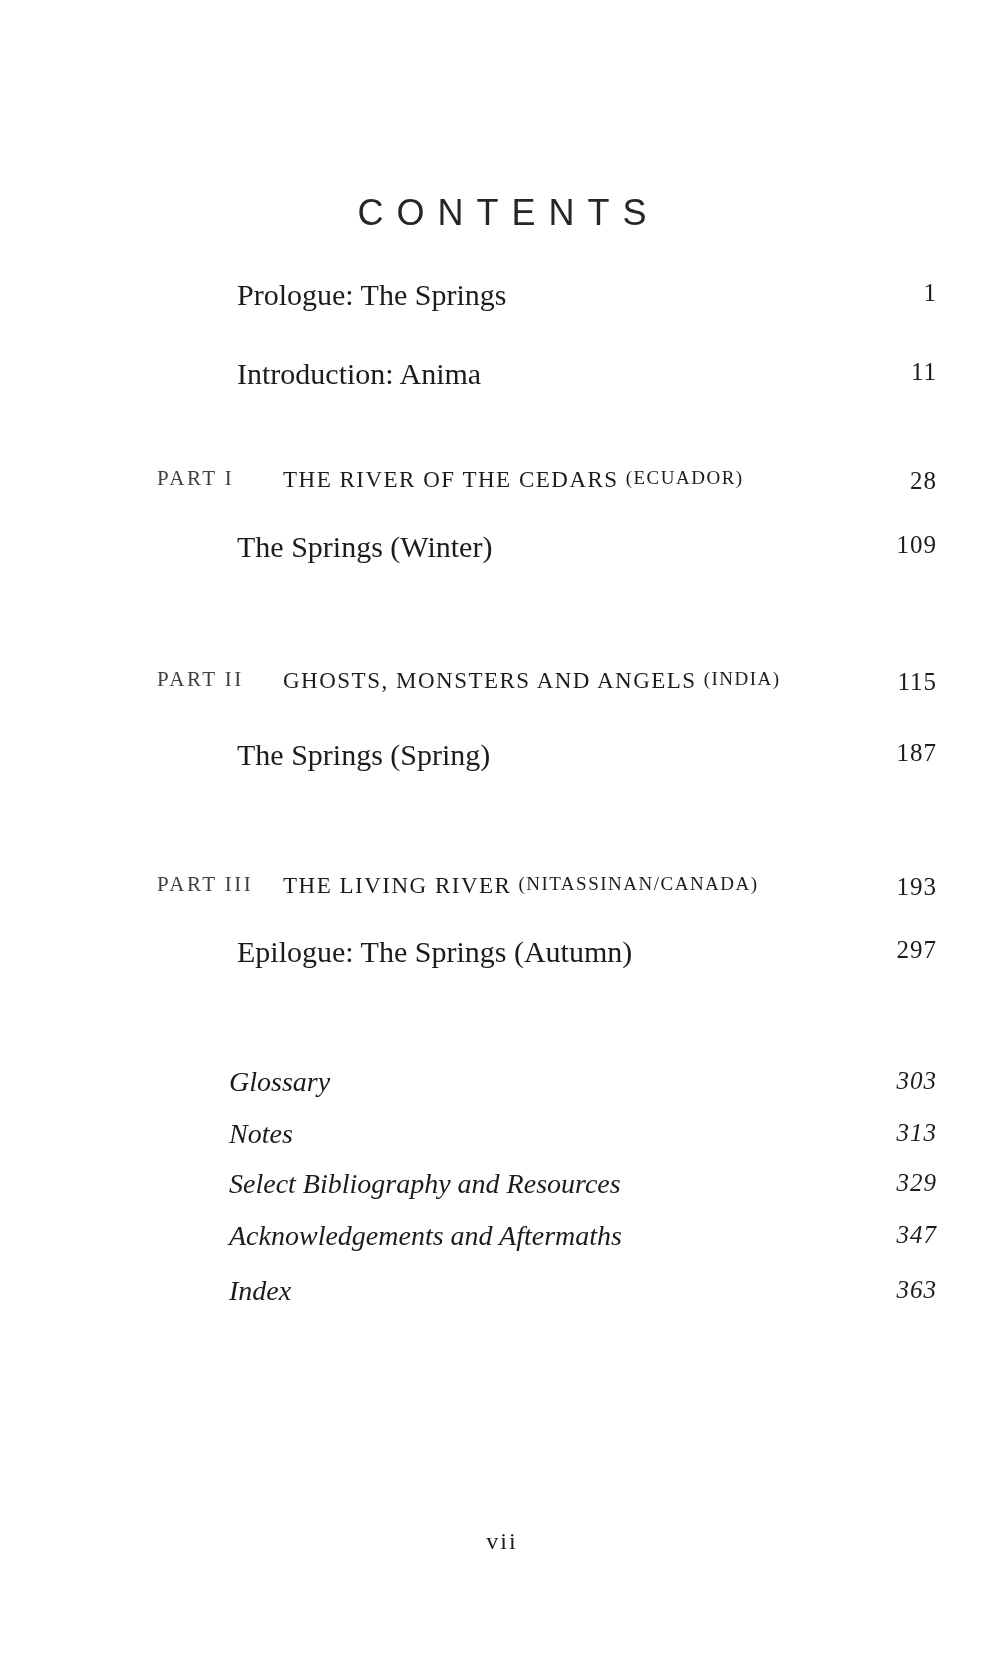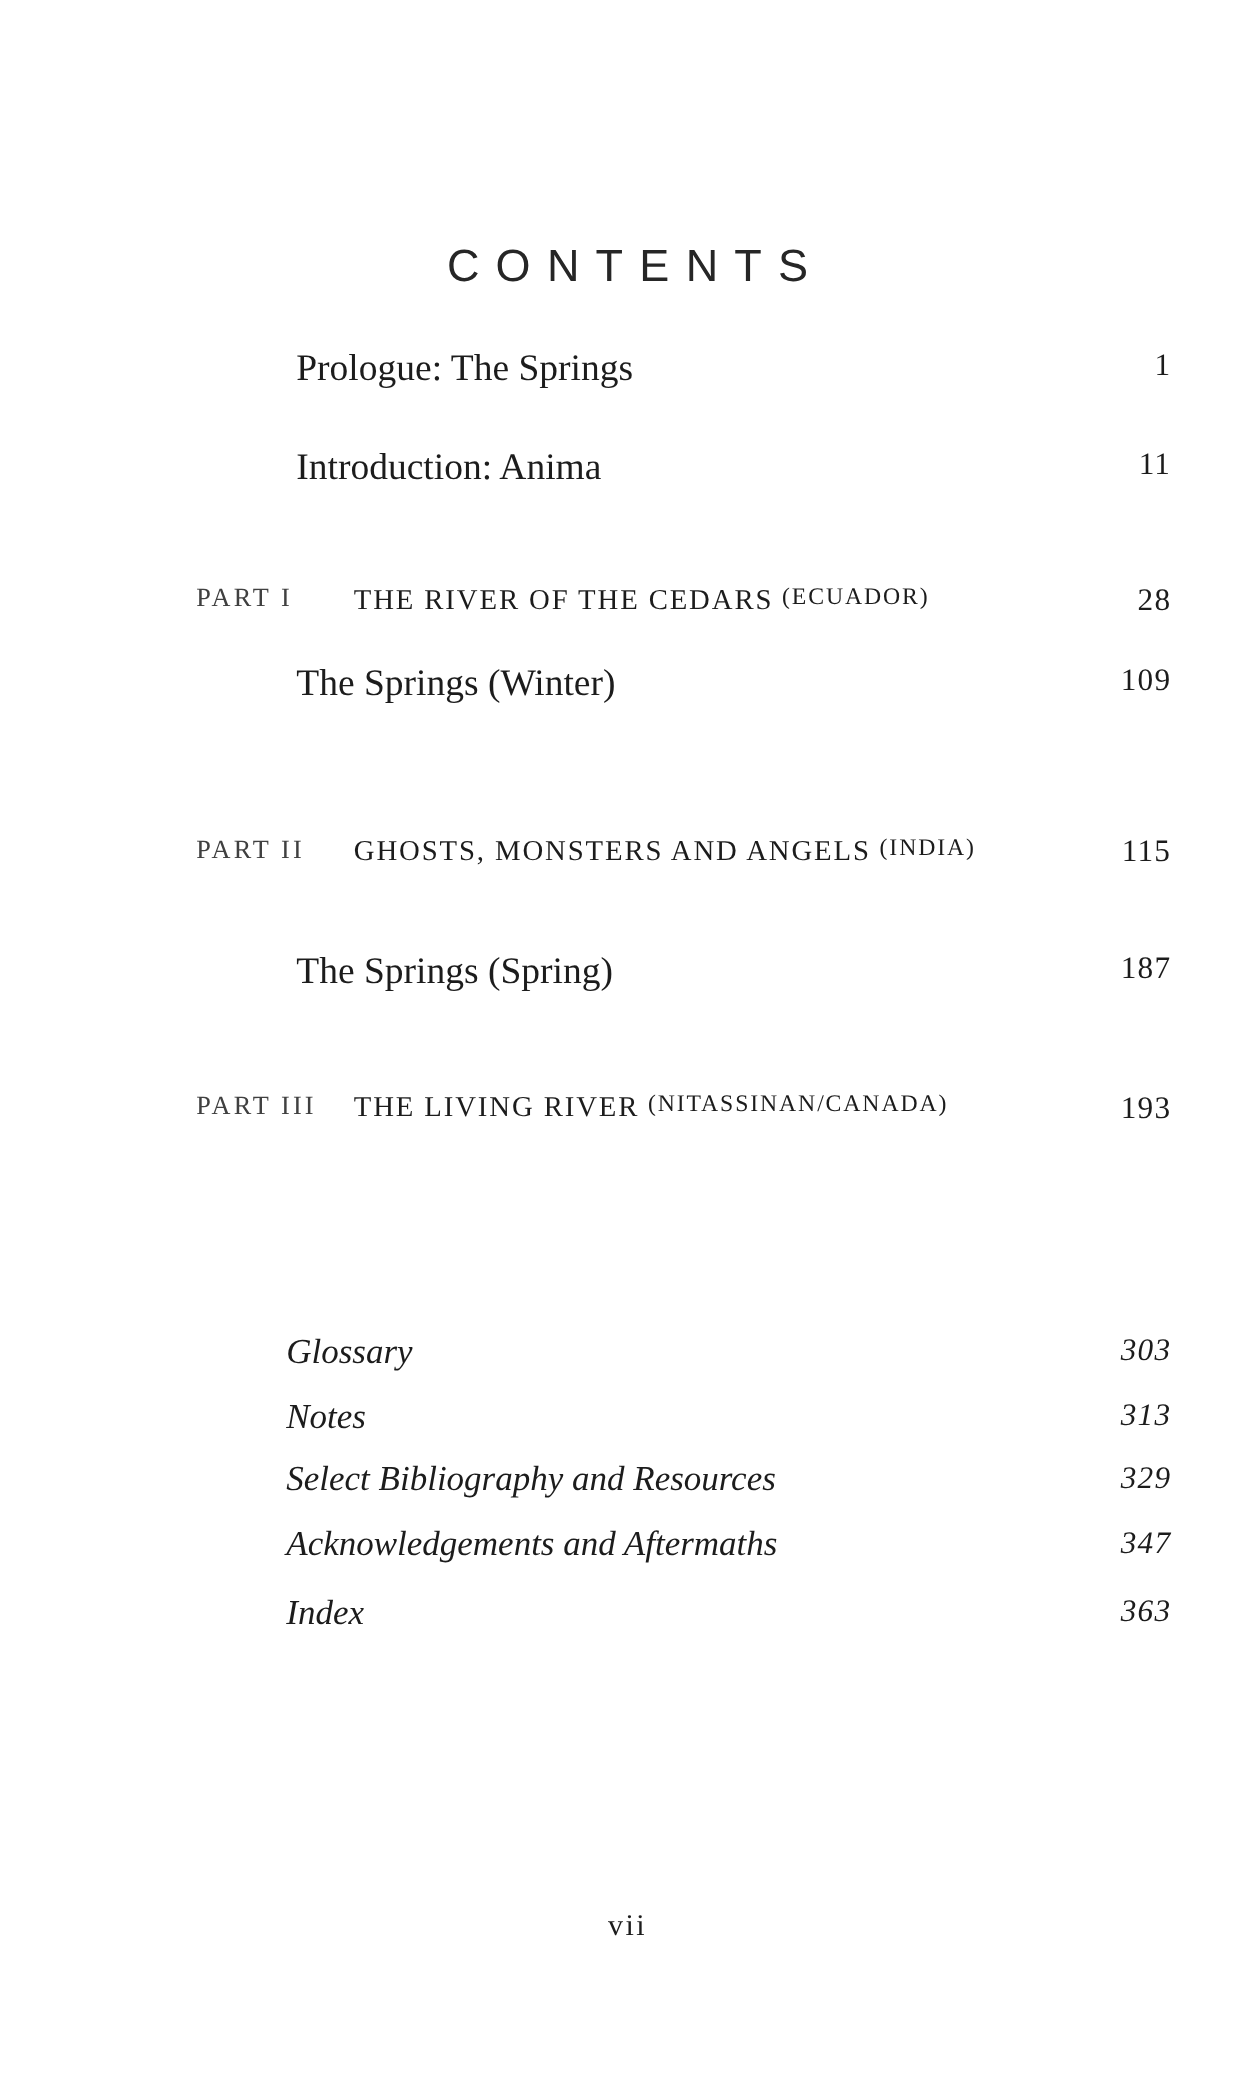--- a/index.html
+++ b/index.html
@@ -82,21 +82,21 @@
     text-align: center;
     font-size: 24px;
     letter-spacing: 2px;
   }
   
   #r0  { top: 280px; }
   #r1  { top: 359px; }
   #r2  { top: 468px; }
   #r3  { top: 532px; }
   #r4  { top: 669px; }
-  #r5  { top: 762px; gap: 32px; }
+  #r5  { top: 740px; gap: 32px; }
   #r6  { top: 874px; }
   #r7  { top: 937px; }
   #r8  { top: 1068px; }
   #r9  { top: 1120px; }
   #r10 { top: 1170px; }
   #r11 { top: 1222px; }
   #r12 { top: 1277px; }
 </style>
 </head>
 <body>
@@ -139,20 +139,24 @@
     <span class="pagenum">187</span>
   </div>
 
   <div class="row part" id="r6">
     <span class="part-label">PART III</span>
     <span class="part-title">THE LIVING RIVER</span>
     <span class="part-paren">(NITASSINAN/CANADA)</span>
     <span class="pagenum">193</span>
   </div>
 
+  <div class="row chapter" id="r7">
+    <span>Epilogue: The Springs (Autumn)</span>
+    <span class="pagenum">297</span>
+  </div>
 
   <div class="row back" id="r8">
     <span>Glossary</span>
     <span class="pagenum">303</span>
   </div>
 
   <div class="row back" id="r9">
     <span>Notes</span>
     <span class="pagenum">313</span>
   </div>

